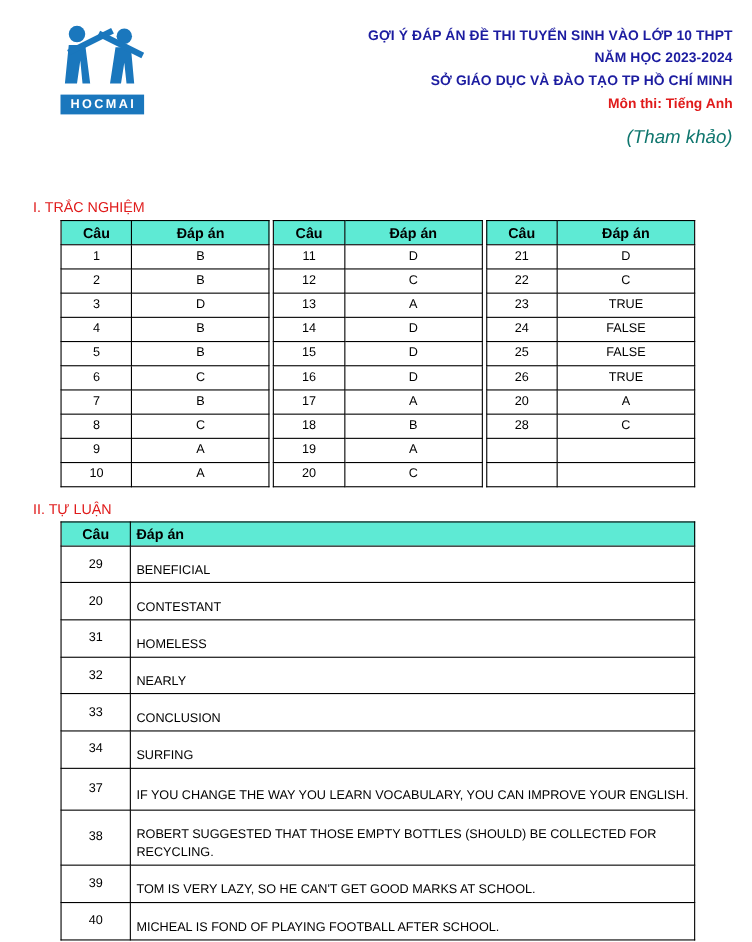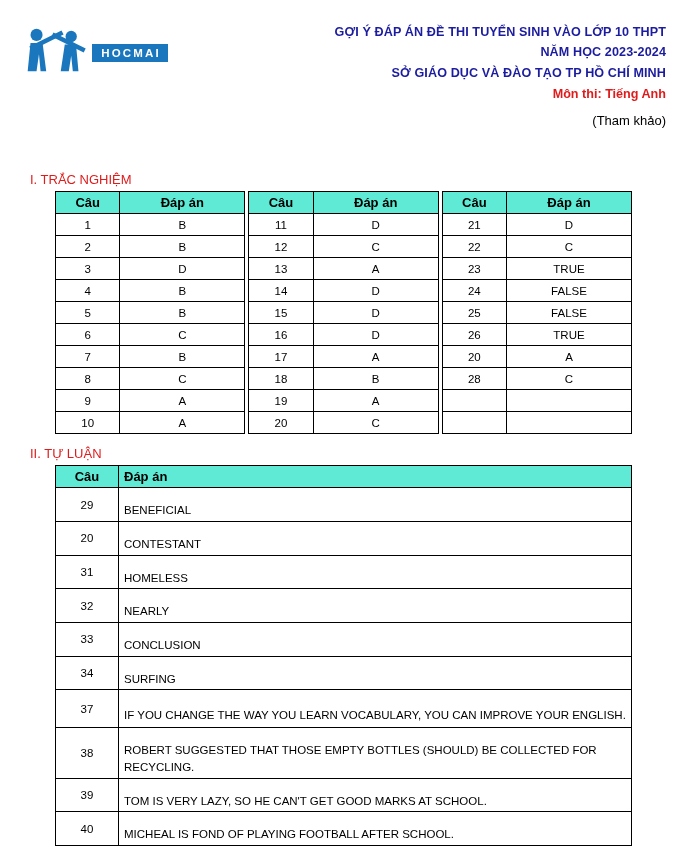--- a/index.html
+++ b/index.html
@@ -15,20 +15,21 @@
   
   .header {
     display: flex;
     align-items: flex-start;
     padding: 14px 18px 0 18px;
   }
   .logo-wrap {
     width: 150px;
     flex: 0 0 150px;
     display: flex;
+    flex-direction: column;
     align-items: center;
     padding-top: 6px;
   }
   .logo-figs { width: 92px; height: 62px; display: block; }
   .logo-box {
     margin-top: 4px;
     background: #1a77bd;
     color: #ffffff;
     font-size: 11.5px;
     font-weight: bold;
@@ -48,22 +49,23 @@
     line-height: 1.62;
     letter-spacing: .1px;
   }
   .subject-line {
     color: #e01b1b;
     font-weight: bold;
     font-size: 12.6px;
     line-height: 1.9;
   }
   .note-line {
-    color: #000000;
-    font-size: 13px;
+    color: #0f766e;
+    font-style: italic;
+    font-size: 17px;
     line-height: 2.1;
   }
 
   
   .section-title {
     color: #e01b1b;
     font-weight: normal;
     font-size: 13px;
     margin: 0 0 4px 0;
     padding-left: 30px;

